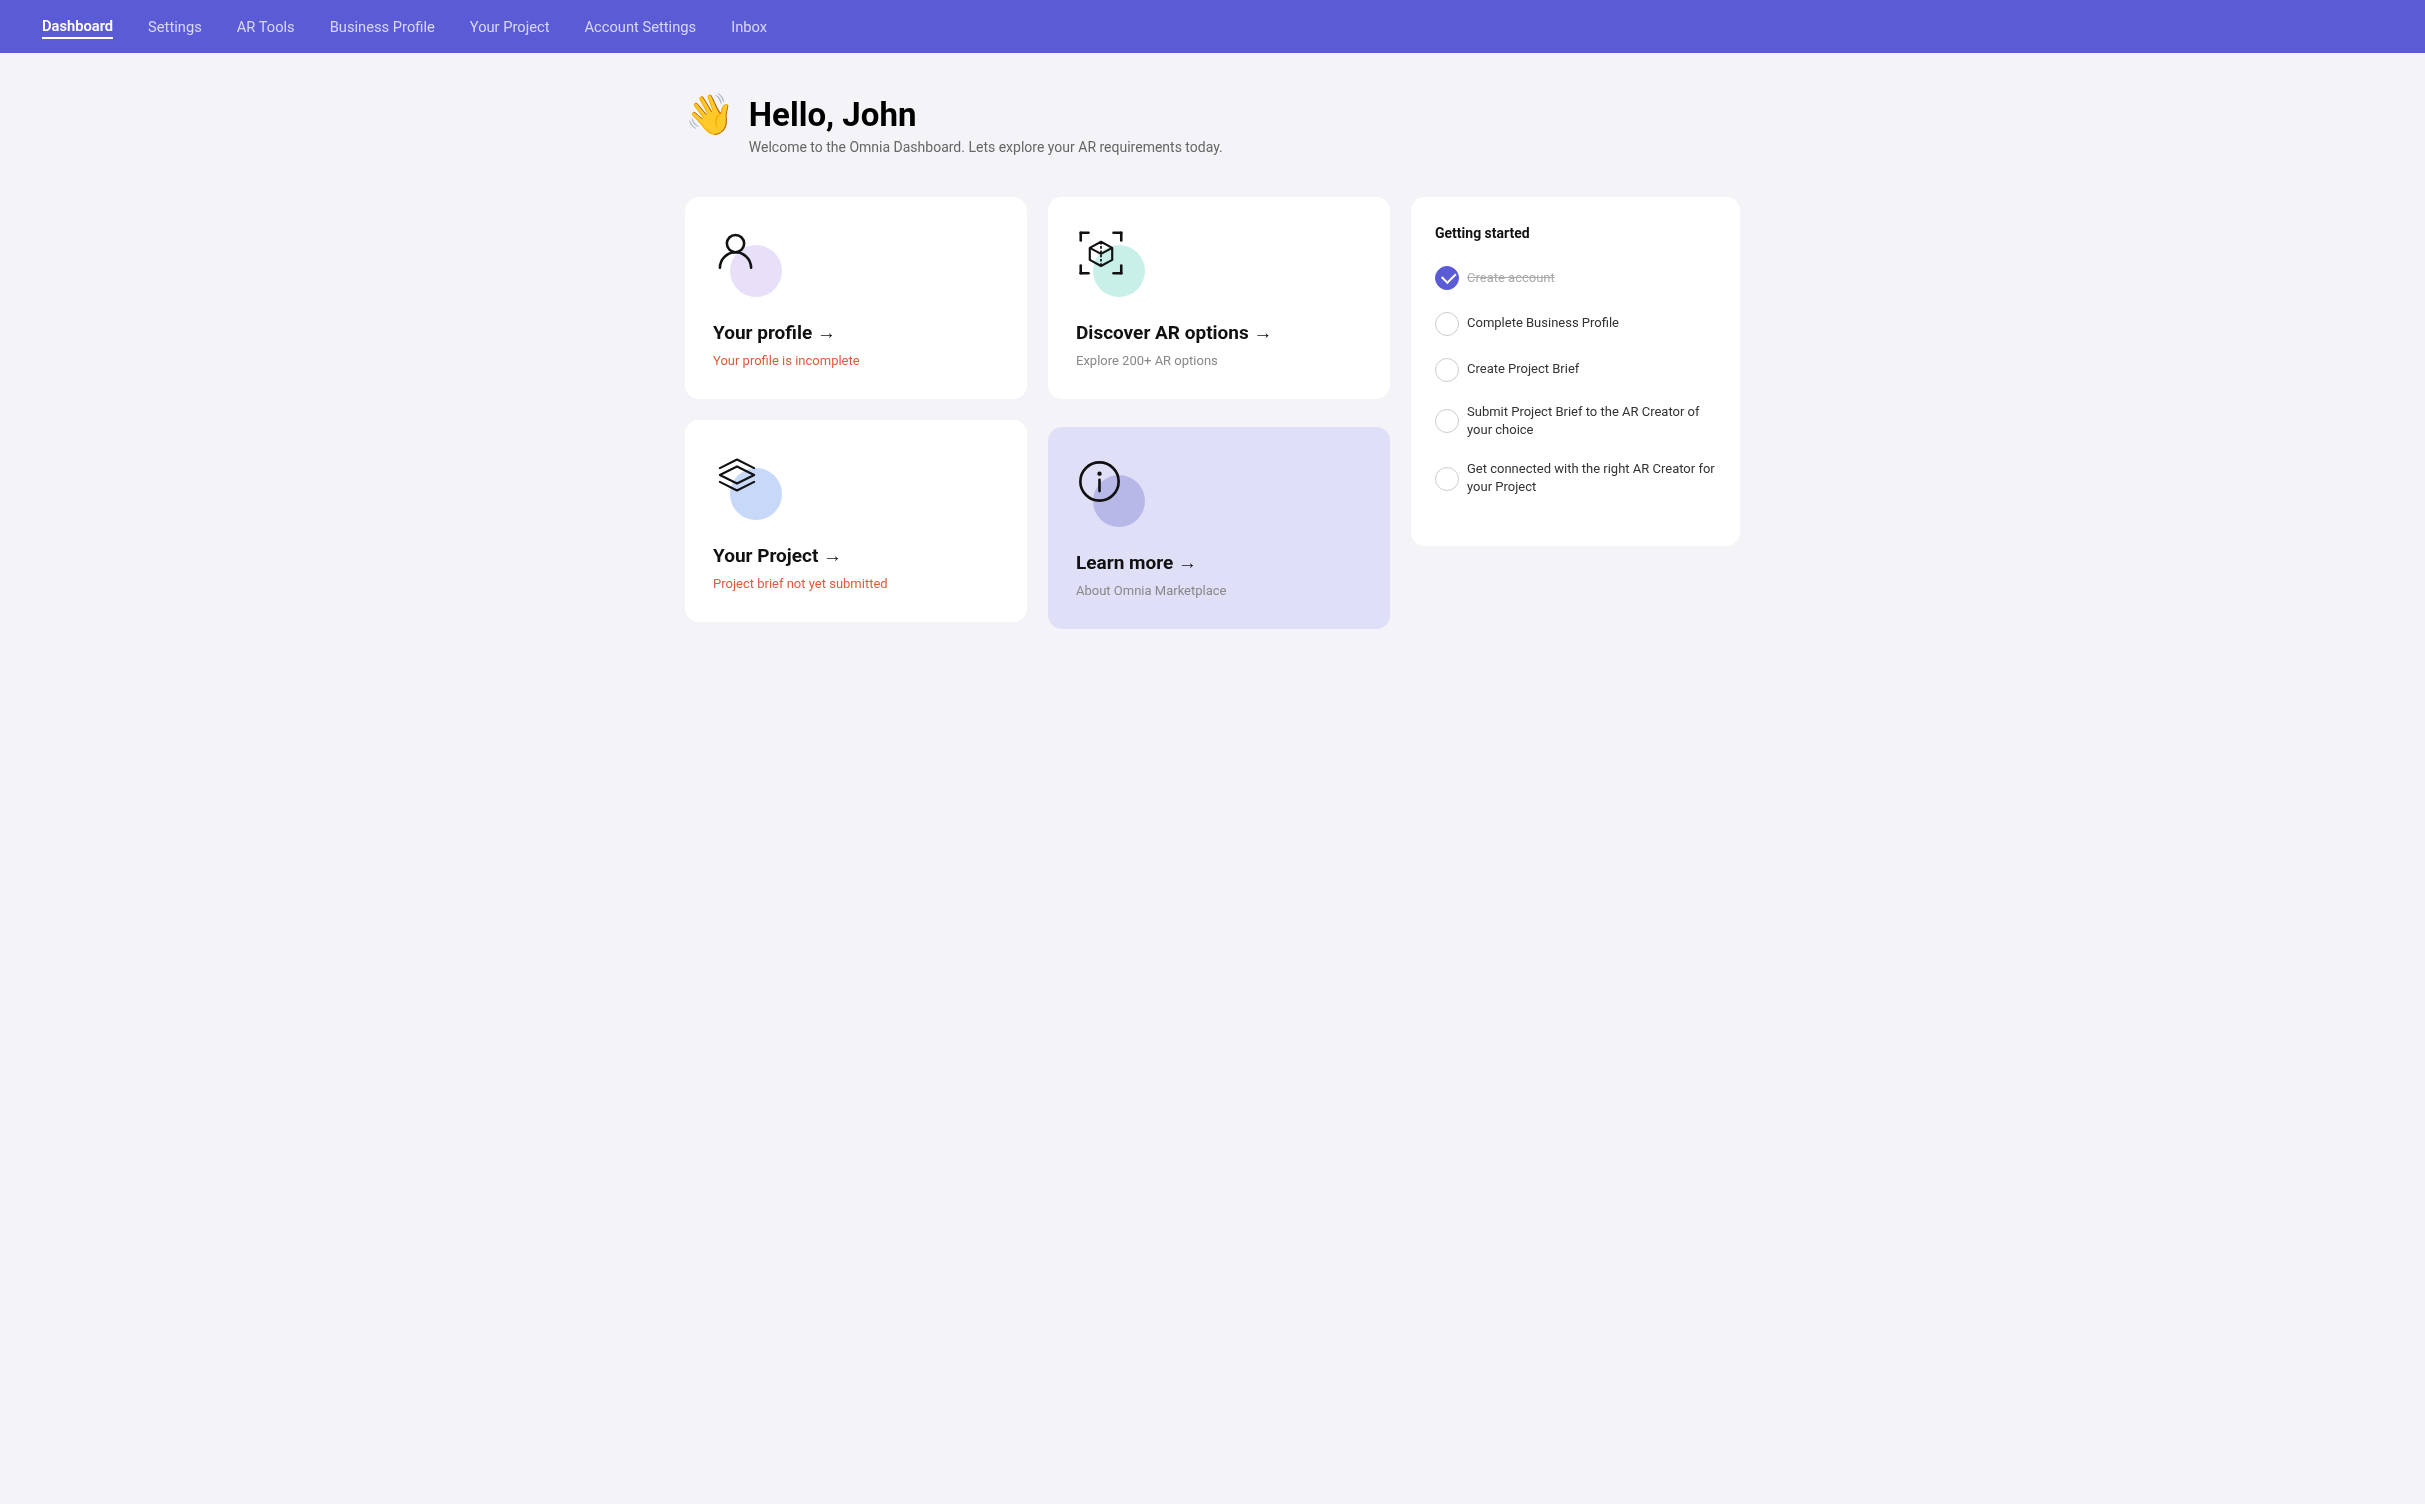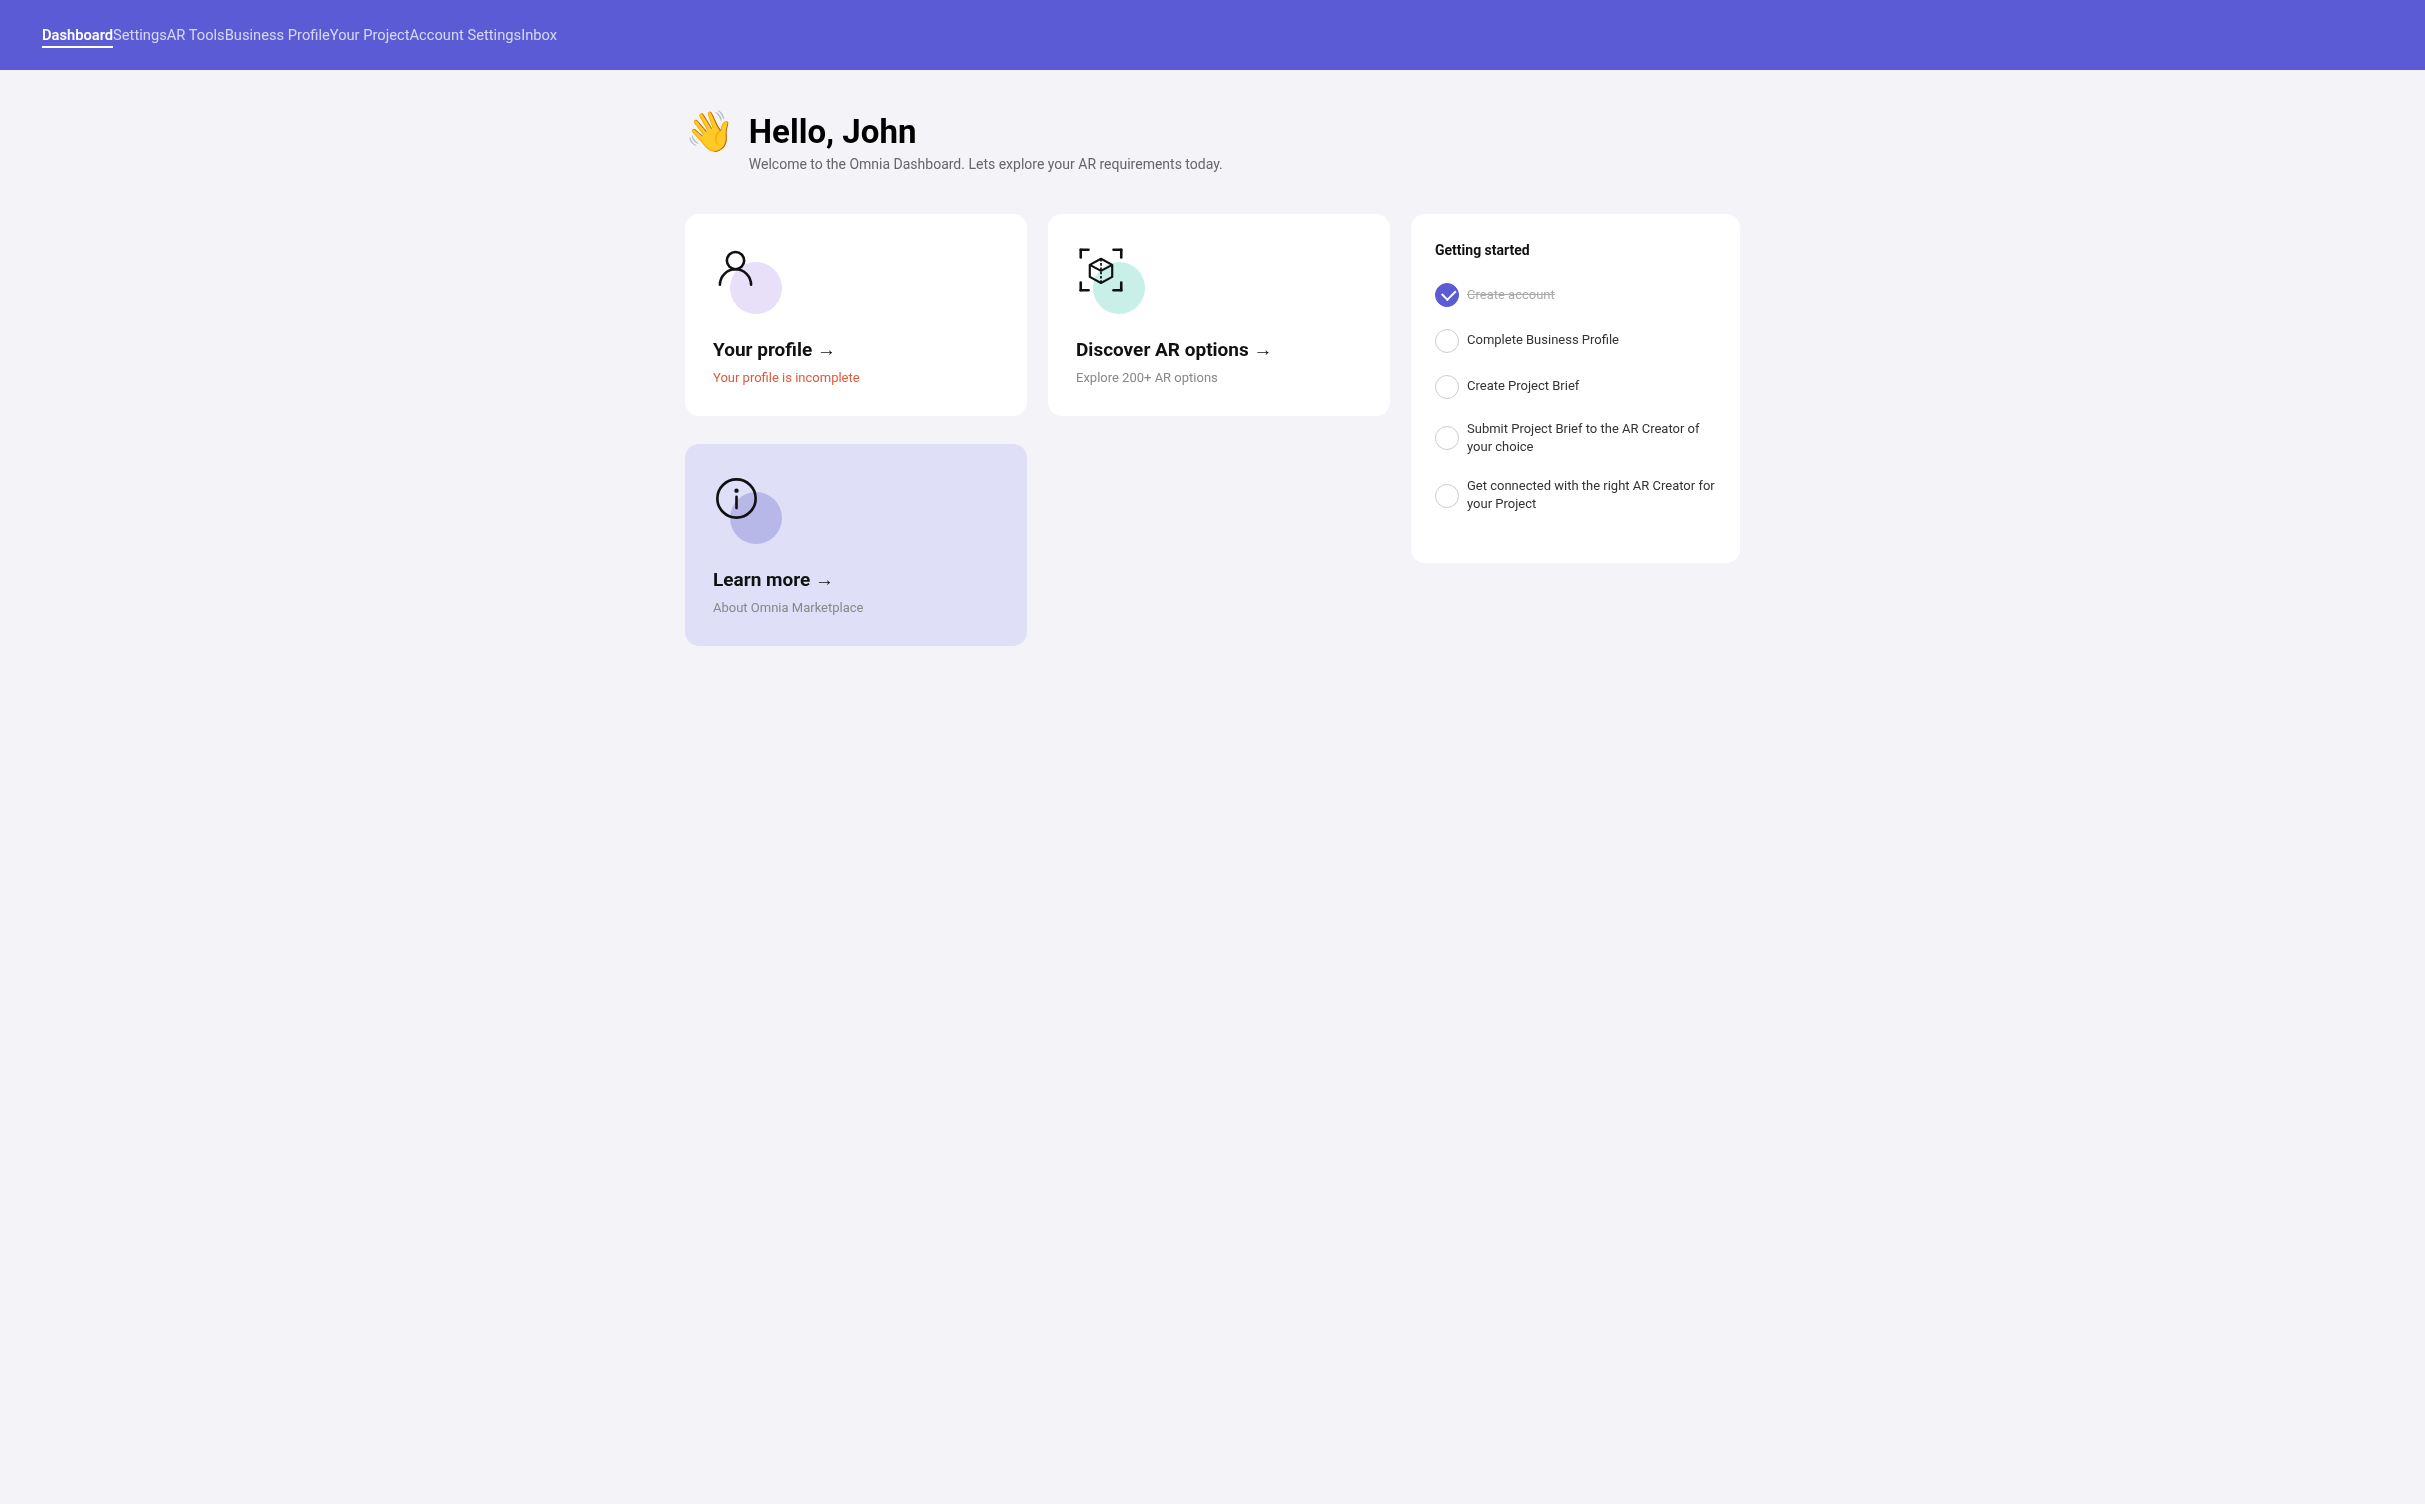--- a/index.html
+++ b/index.html
@@ -8,21 +8,22 @@
       background: #f4f4f8;
       min-height: 100vh;
     }
 
     
     nav {
       background: #5b5bd6;
       display: flex;
       align-items: center;
       padding: 12px 42px;
-      height: 70px;
+      height: 53px;
+      gap: 35px;
     }
     .nav-item {
       color: rgba(255,255,255,0.75);
       font-size: 14.7px;
       cursor: pointer;
       padding: 3.5px 0;
       text-decoration: none;
     }
     .nav-item.active {
       color: #fff;
@@ -255,20 +256,33 @@
       <div class="checklist-item">
         <div class="check-circle"></div>
         <span class="checklist-label">Submit Project Brief to the AR Creator of your choice</span>
       </div>
       <div class="checklist-item">
         <div class="check-circle"></div>
         <span class="checklist-label">Get connected with the right AR Creator for your Project</span>
       </div>
     </div>
 
+    <div class="card">
+      <div class="card-icon-wrapper">
+        <div class="card-icon-bg" style="background:#c8d8f8;"></div>
+        <svg class="card-icon-svg" width="48" height="48" viewBox="0 0 56 56" fill="none" xmlns="http://www.w3.org/2000/svg">
+
+          <path d="M8 28 L28 18 L48 28 L28 38 Z" stroke="#111" stroke-width="2.5" fill="none" stroke-linejoin="round"></path>
+          <path d="M8 36 L28 46 L48 36" stroke="#111" stroke-width="2.5" fill="none" stroke-linecap="round" stroke-linejoin="round"></path>
+          <path d="M8 20 L28 10 L48 20" stroke="#111" stroke-width="2.5" fill="none" stroke-linecap="round" stroke-linejoin="round"></path>
+        </svg>
+      </div>
+      <div class="card-title">Your Project →</div>
+      <div class="card-subtitle warning">Project brief not yet submitted</div>
+    </div>
 
     <div class="card card-highlight">
       <div class="card-icon-wrapper">
         <div class="card-icon-bg" style="background:#b8b8e8;"></div>
         <svg class="card-icon-svg" width="47" height="47" viewBox="0 0 54 54" fill="none" xmlns="http://www.w3.org/2000/svg">
           <circle cx="27" cy="27" r="22" stroke="#111" stroke-width="3" fill="none"></circle>
           <circle cx="27" cy="18" r="2.5" fill="#111"></circle>
           <path d="M27 25 L27 38" stroke="#111" stroke-width="3" stroke-linecap="round"></path>
         </svg>
       </div>

